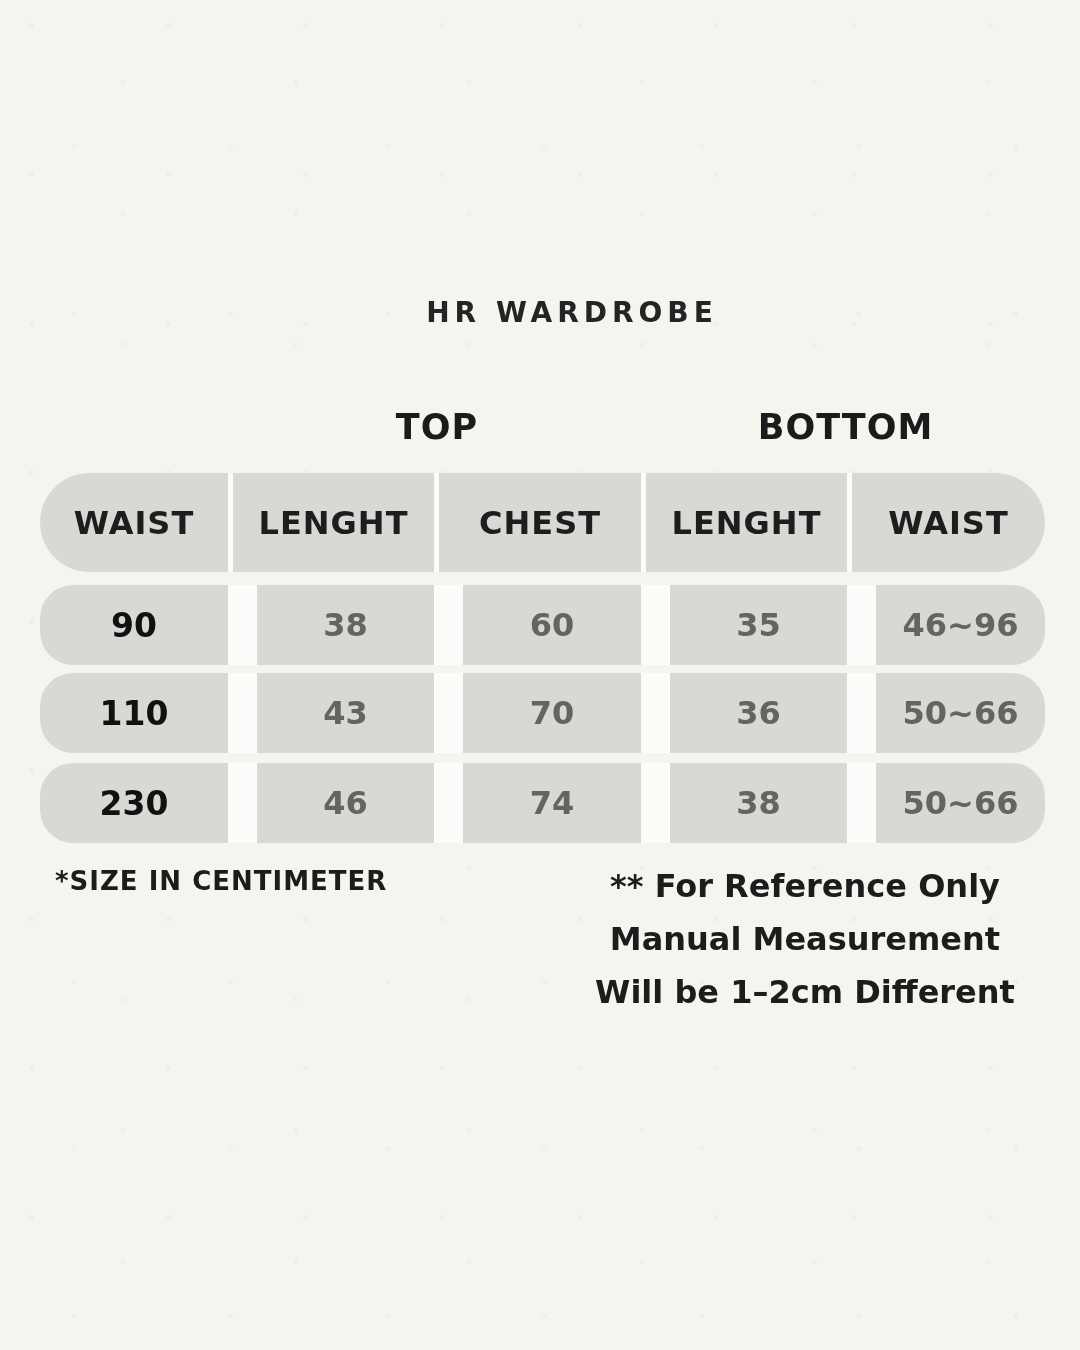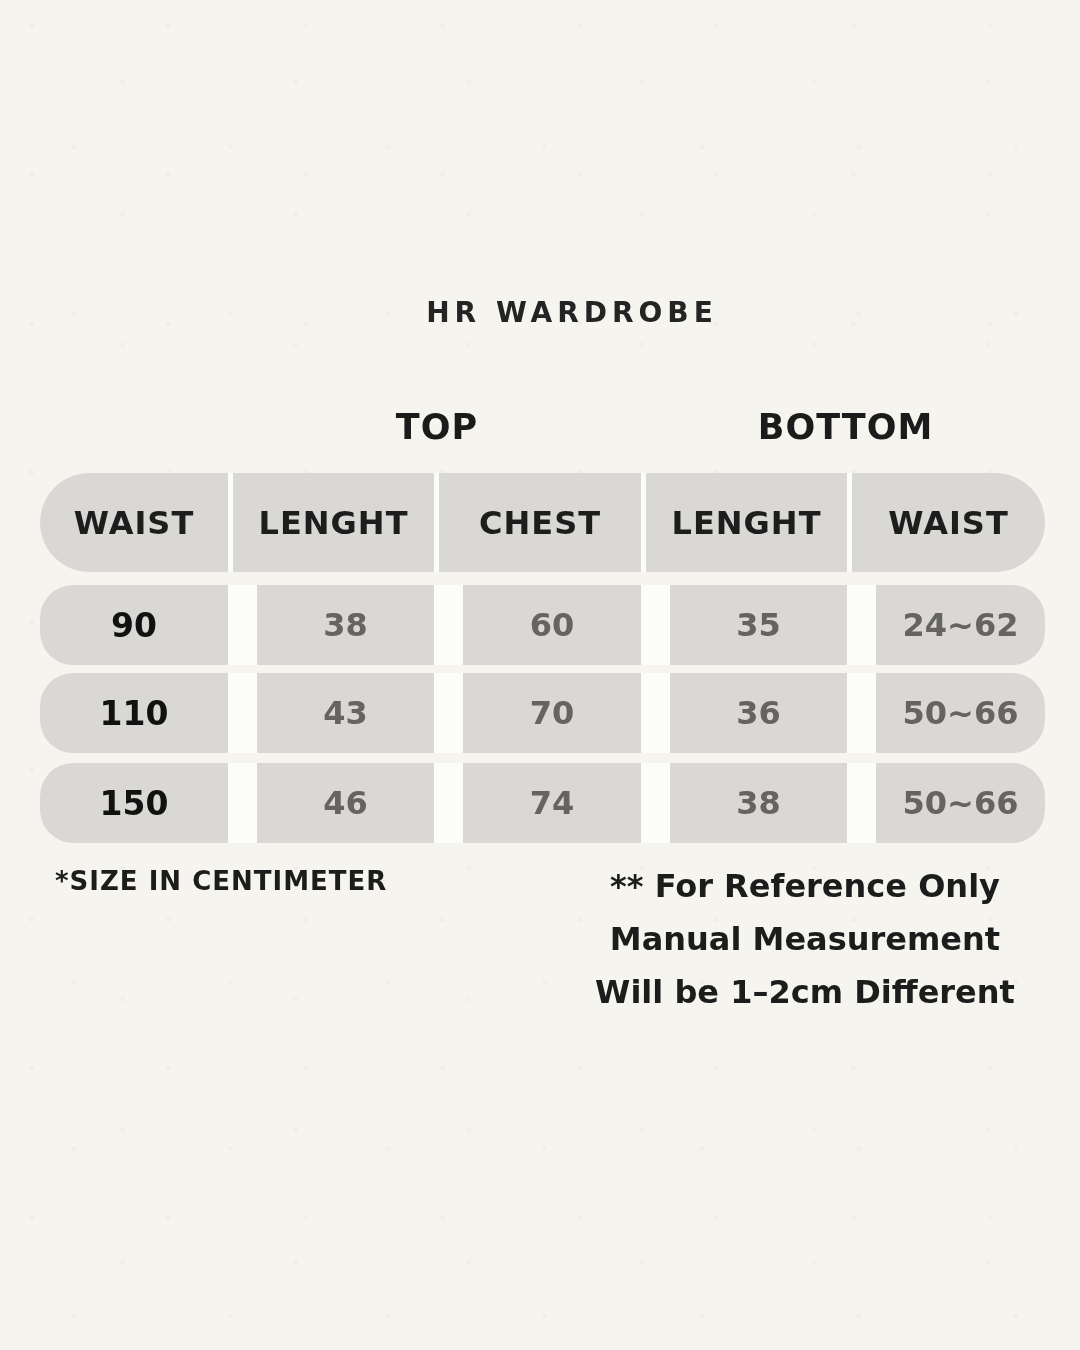--- a/index.html
+++ b/index.html
@@ -147,33 +147,33 @@
     <div class="cell header-cell">CHEST</div>
     <div class="cell header-cell">LENGHT</div>
     <div class="cell header-cell">WAIST</div>
   </div>
 
   <div class="grid-row pill-row data r0">
     <div class="cell size-cell">90</div>
     <div class="cell value-cell">38</div>
     <div class="cell value-cell">60</div>
     <div class="cell value-cell">35</div>
-    <div class="cell value-cell">24~62</div>
+    <div class="cell value-cell">46~96</div>
   </div>
 
   <div class="grid-row pill-row data r1">
     <div class="cell size-cell">110</div>
     <div class="cell value-cell">43</div>
     <div class="cell value-cell">70</div>
     <div class="cell value-cell">36</div>
     <div class="cell value-cell">50~66</div>
   </div>
 
   <div class="grid-row pill-row data r2">
-    <div class="cell size-cell">150</div>
+    <div class="cell size-cell">230</div>
     <div class="cell value-cell">46</div>
     <div class="cell value-cell">74</div>
     <div class="cell value-cell">38</div>
     <div class="cell value-cell">50~66</div>
   </div>
 
   <div class="footnote-left">*SIZE IN CENTIMETER</div>
 
   <div class="footnote-right">
     <div>** For Reference Only</div>

